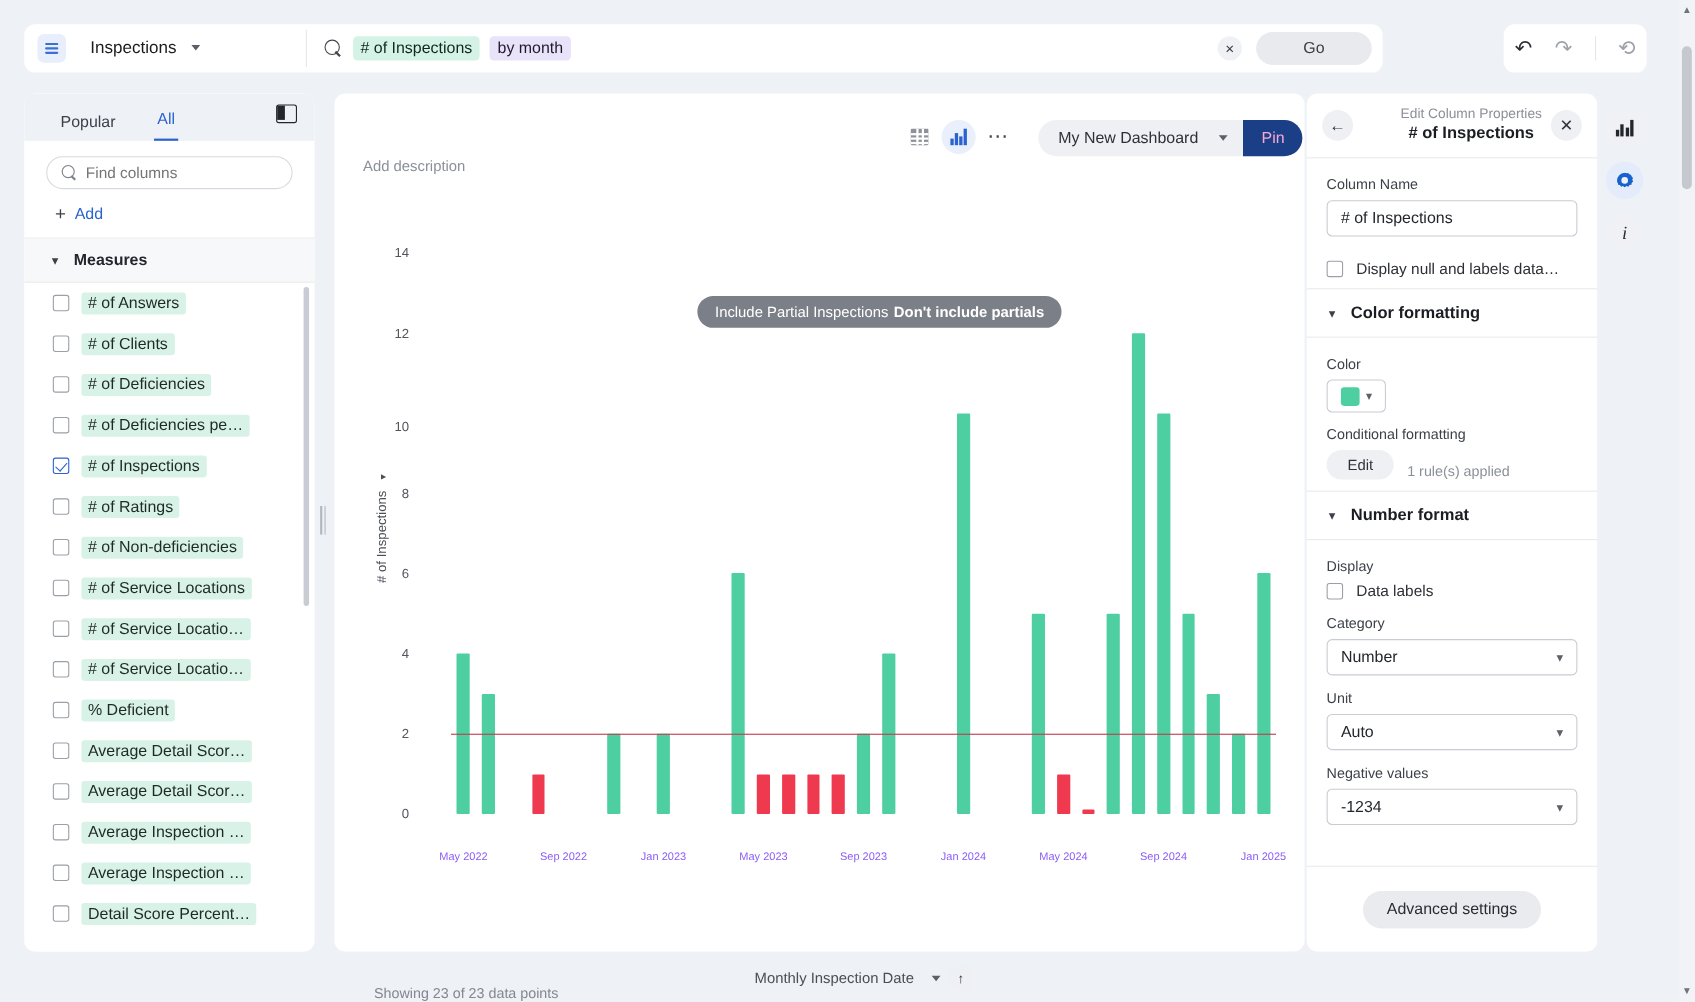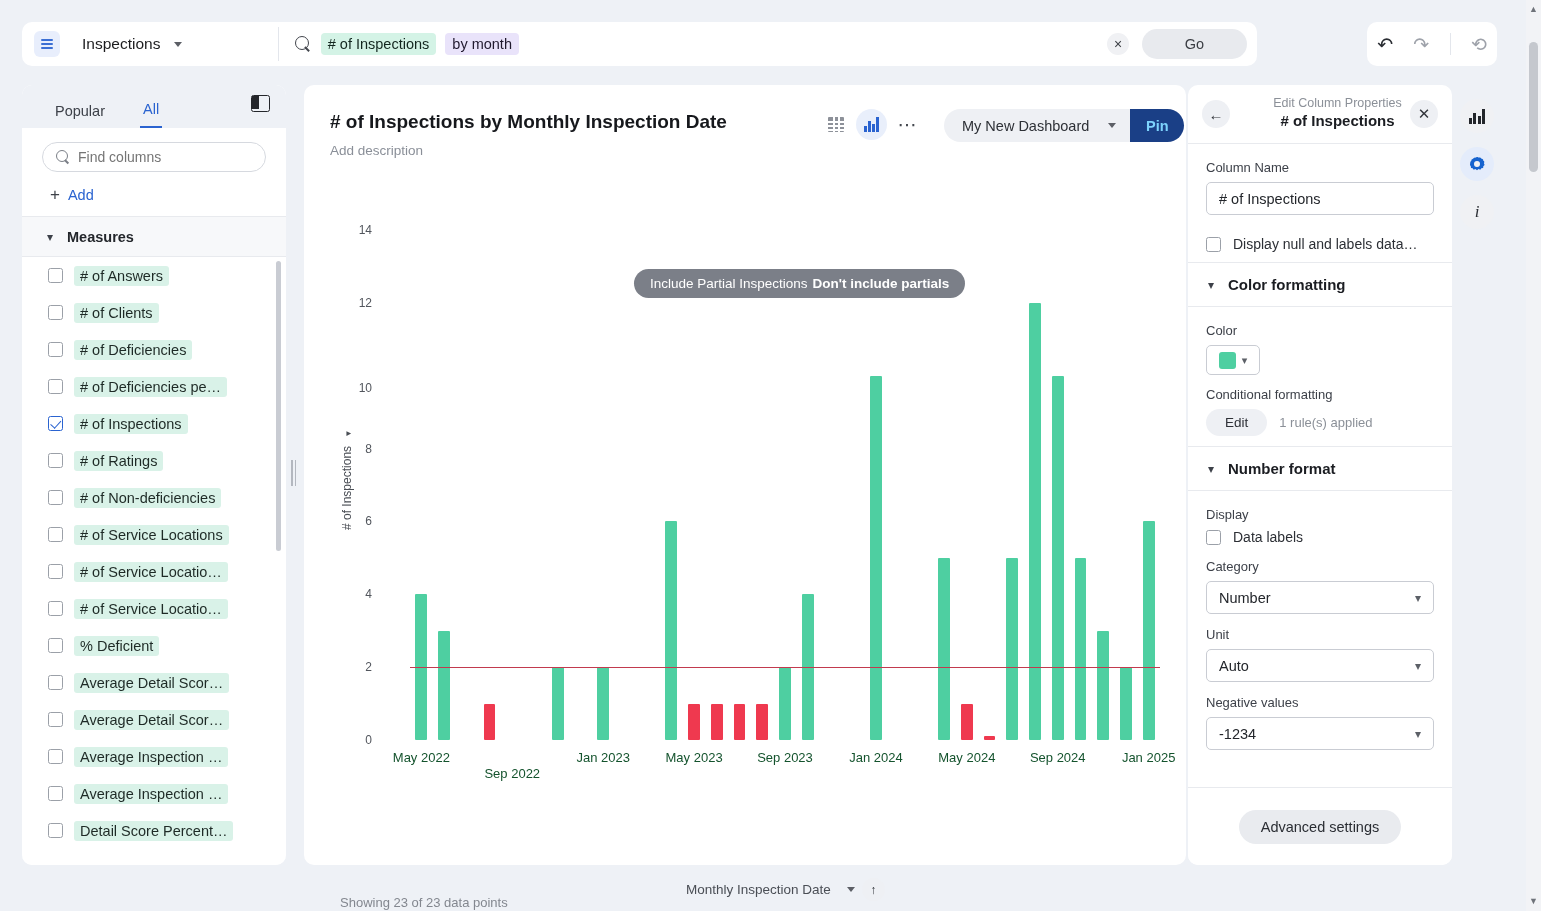--- a/index.html
+++ b/index.html
@@ -144,42 +144,42 @@
   .bars-ic i:nth-child(2){ left:4.3px; height:11px; }
   .bars-ic i:nth-child(3){ left:8.6px; height:8px; }
   .bars-ic i:nth-child(4){ left:12.9px; height:15px; }
   .dots-ic { font-size:19px; color:#44484f; letter-spacing:1px; line-height:10px; }
   .dashgroup { position:absolute; left:640px; top:24px; height:33px; display:flex; align-items:stretch; }
   .dash-btn {
     background:#eef0f4; border-radius:17px 0 0 17px; padding:0 14px 0 18px; display:flex;
     align-items:center; gap:10px; font-size:14.5px; color:#2d3036; cursor:pointer;
   }
   .pin-btn {
-    background:#1a3f86; color:#7dd3fc; border-radius:0 17px 17px 0; width:54px;
-    display:flex; align-items:center; justify-content:center; font-size:14.5px; cursor:pointer;font-weight:bold;
+    background:#1a3f86; color:#f9a8d4; border-radius:0 17px 17px 0; width:54px;
+    display:flex; align-items:center; justify-content:center; font-size:14.5px; cursor:pointer;
   }
   .filter-chip {
     position:absolute; left:330px; top:184px; height:29px; background:#7b7f88; color:#fff;
     border-radius:15px; display:flex; align-items:center; padding:0 16px; font-size:13.5px;
     gap:5px; cursor:pointer;
   }
   .filter-chip b { font-weight:bold; }
 
   
   .chart { position:absolute; left:26px; top:145px; width:830px; height:645px; }
   .ylabel {
     position:absolute; left:10px; top:300px; transform:rotate(-90deg); transform-origin:left top;
     font-size:12px; color:#4a4e55; white-space:nowrap;
   }
   .plot { position:absolute; left:52px; top:0; width:778px; height:610px; }
   .ytick { position:absolute; right:778px; width:40px; text-align:right; font-size:12px; color:#52565d; transform:translateY(-50%); padding-right:10px; }
   .refline { position:absolute; left:28px; width:750px; height:1px; background:#c23a4e; }
   .bars { position:absolute; left:28px; bottom:100px; width:750px; height:510px; }
   .bar { position:absolute; bottom:0; border-radius:1px; }
-  .xtick { position:absolute; top:520px; font-size:13px; color:#14532d; transform:translateX(-50%); white-space:nowrap; }
+  .xtick { position:absolute; top:544px; font-size:10px; color:#8b5cf6; transform:translateX(-50%); white-space:nowrap; }
   .chart-foot-left { position:absolute; left:10px; top:665px; font-size:13px; color:#83878f; }
   .chart-foot-right { position:absolute; left:356px; top:648px; display:flex; align-items:center; gap:7px; font-size:13.5px; color:#4a4e55; cursor:pointer; }
   .sortbtn { width:23px; height:23px; border-radius:50%; background:#eef0f4; display:flex; align-items:center; justify-content:center; font-size:12px; color:#2d3036; }
 
   
   .rightpanel {
     position:absolute; left:1188px; top:85px; width:264px; height:780px;
     background:#fff; border-radius:10px; overflow:hidden;
   }
   .rp-head { position:relative; height:59px; border-bottom:1px solid #e8eaee; }
@@ -205,21 +205,21 @@
     display:flex; align-items:center; gap:14px; height:45px; padding-left:20px;
     border-top:1px solid #e8eaee; border-bottom:1px solid #e8eaee; cursor:pointer;
   }
   .rp-accordion .chev { font-size:12px; color:#3d4149; }
   .rp-accordion .t { font-size:15px; font-weight:bold; color:#1b1d22; }
   .swatch-btn {
     width:54px; height:30px; border:1px solid #c9ccd3; border-radius:5px;
     display:flex; align-items:center; justify-content:center; gap:6px; cursor:pointer;
   }
   .swatch { width:17px; height:17px; border-radius:3px; }
-  .cf-row { display:flex; align-items:center; gap:12px; margin-top:6px; }
+  .cf-row { display:flex; align-items:flex-end; gap:12px; margin-top:6px; }
   .edit-btn {
     background:#eef0f4; border:none; border-radius:14px; height:27px; padding:0 19px;
     font-size:13.5px; color:#2d3036; cursor:pointer; font-family:"Liberation Sans",sans-serif;
   }
   .cf-note { font-size:13px; color:#8b9098; }
   .sel {
     width:228px; height:33px; border:1px solid #c9ccd3; border-radius:5px;
     display:flex; align-items:center; justify-content:space-between; padding:0 12px;
     font-size:14.5px; color:#23262b; cursor:pointer;text-align:center;
   }
@@ -368,21 +368,20 @@
       </div>
       <div class="lp-fade"></div>
   </div>
 </div>
 <div class="drag-handle">
     <i></i>
     <i></i>
   </div>
 
 <div class="card">
-  <div class="card-title"># of Inspections by Monthly Inspection Date</div>
   <div class="card-desc">Add description</div>
 
   <div class="viewtoggle">
     <div class="vt">
         <span class="grid-ic"></span>
       </div>
     <div class="vt active">
         <span class="bars-ic">
           <i></i>
           <i></i>
@@ -441,21 +440,21 @@
     <div class="ytick" style="top: 510px;">0</div>
         <div class="ytick" style="top: 437.143px;">2</div>
         <div class="ytick" style="top: 364.286px;">4</div>
         <div class="ytick" style="top: 291.429px;">6</div>
         <div class="ytick" style="top: 218.571px;">8</div>
         <div class="ytick" style="top: 158px;">10</div>
         <div class="ytick" style="top: 72.8571px;">12</div>
         <div class="ytick" style="top: 0px;">14</div>
         <div class="refline" style="background: rgb(194, 58, 78); top: 437.143px;"></div>
         <div class="xtick" style="left: 39.3636px;">May 2022</div>
-        <div class="xtick" style="left: 130.273px; margin-top: 16px;">Sep 2022</div>
+        <div class="xtick" style="left: 130.273px;">Sep 2022</div>
         <div class="xtick" style="left: 221.182px;">Jan 2023</div>
         <div class="xtick" style="left: 312.091px;">May 2023</div>
         <div class="xtick" style="left: 403px;">Sep 2023</div>
         <div class="xtick" style="left: 493.909px;">Jan 2024</div>
         <div class="xtick" style="left: 584.818px;">May 2024</div>
         <div class="xtick" style="left: 675.727px;">Sep 2024</div>
         <div class="xtick" style="left: 766.636px;">Jan 2025</div>
       </div>
     <div class="chart-foot-left">Showing 23 of 23 data points</div>
     <div class="chart-foot-right">

